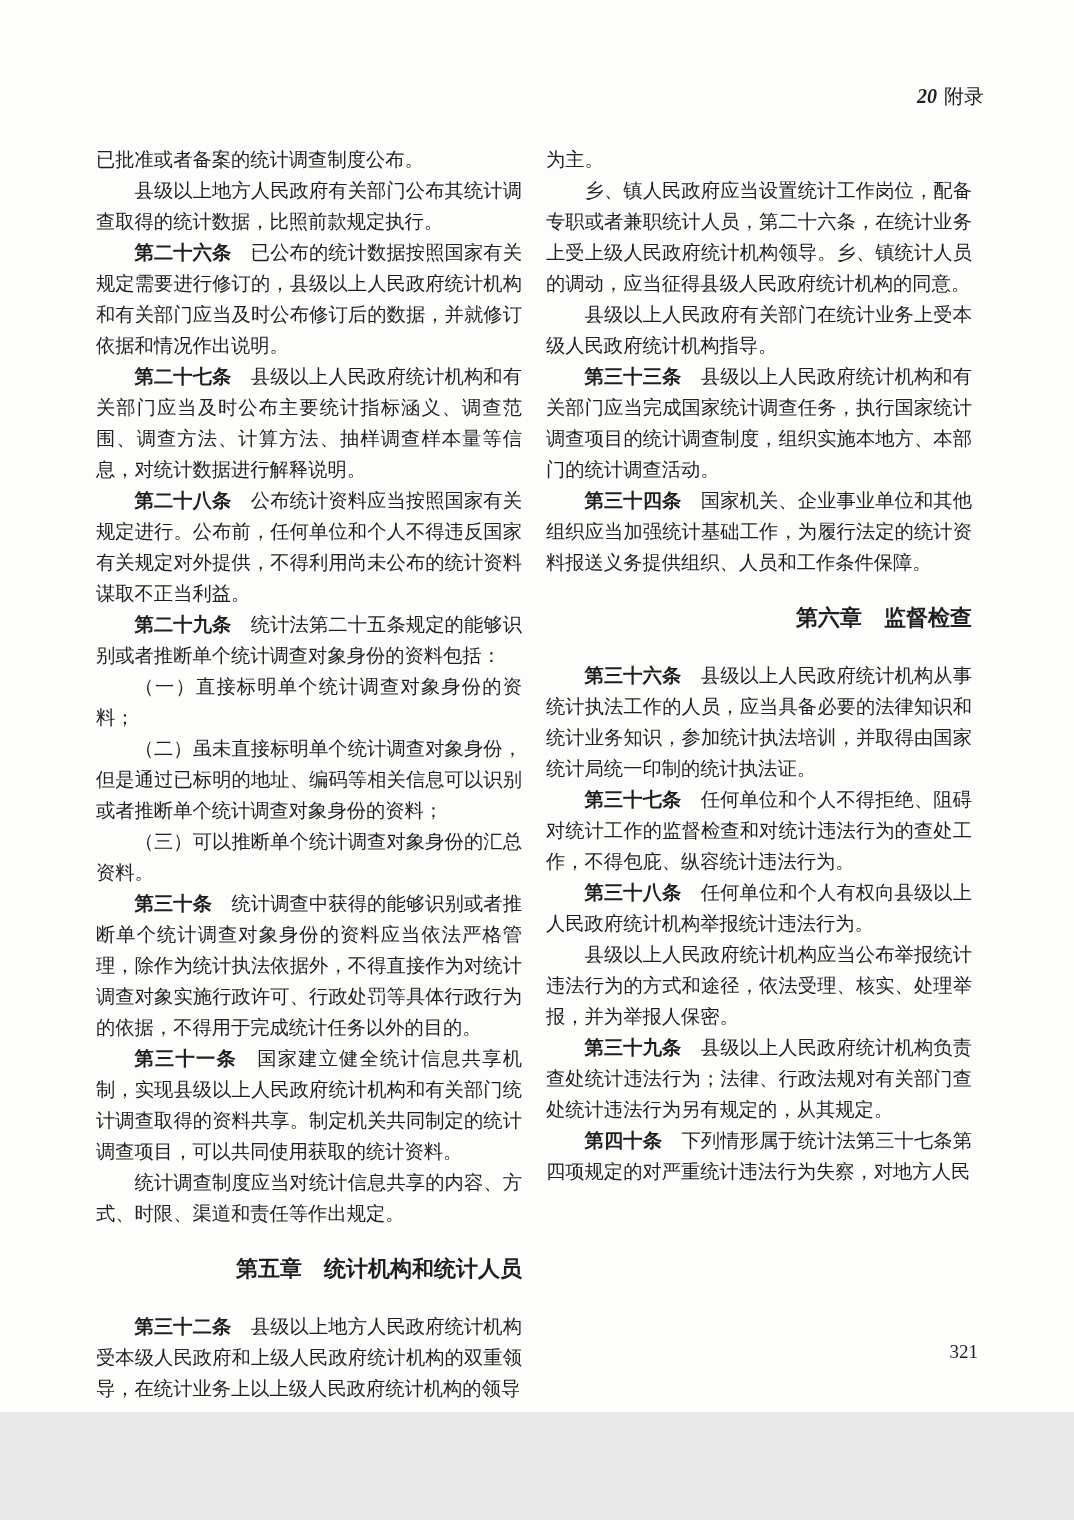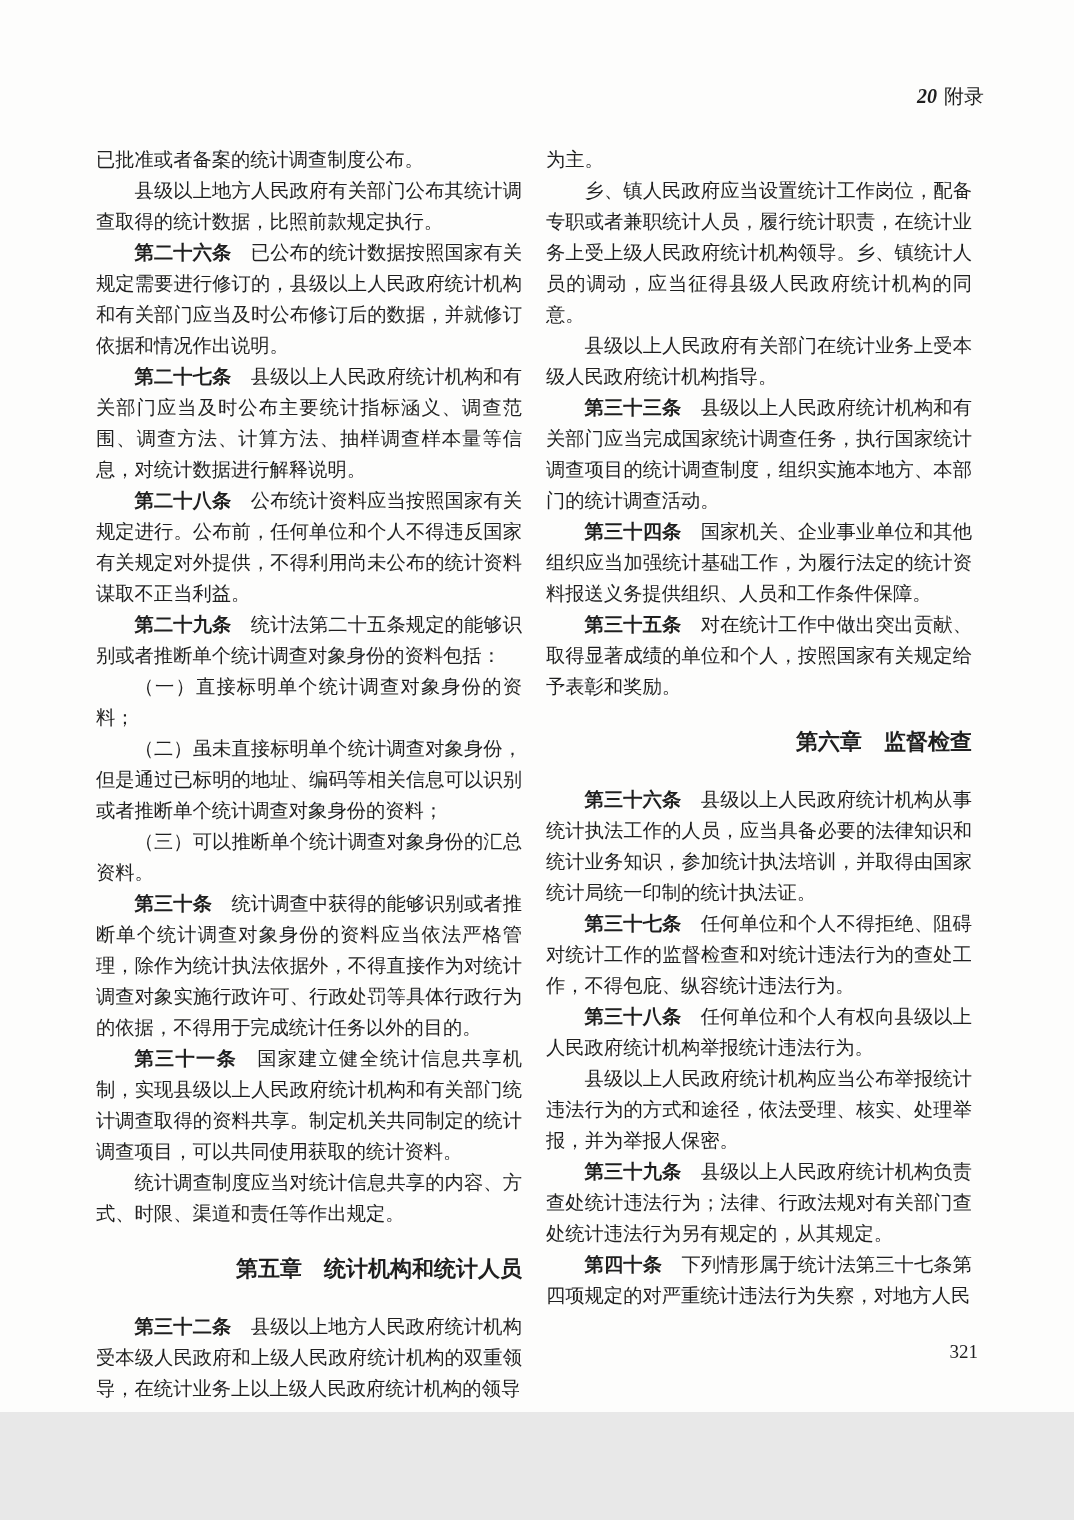--- a/index.html
+++ b/index.html
@@ -92,25 +92,24 @@
         <p class="para indent"><span class="run">（二）虽未直接标明单个统计调查对象身份，但是通过已标明的地址、编码等相关信息可以识别或者推断单个统计调查对象身份的资料；</span></p>
         <p class="para indent"><span class="run">（三）可以推断单个统计调查对象身份的汇总资料。</span></p>
         <p class="para indent"><span class="article-no">第三十条</span><span class="run">　统计调查中获得的能够识别或者推断单个统计调查对象身份的资料应当依法严格管理，除作为统计执法依据外，不得直接作为对统计调查对象实施行政许可、行政处罚等具体行政行为的依据，不得用于完成统计任务以外的目的。</span></p>
         <p class="para indent"><span class="article-no">第三十一条</span><span class="run">　国家建立健全统计信息共享机制，实现县级以上人民政府统计机构和有关部门统计调查取得的资料共享。制定机关共同制定的统计调查项目，可以共同使用获取的统计资料。</span></p>
         <p class="para indent"><span class="run">统计调查制度应当对统计信息共享的内容、方式、时限、渠道和责任等作出规定。</span></p>
         <div class="chapter-heading">第五章　统计机构和统计人员</div>
         <p class="para indent"><span class="article-no">第三十二条</span><span class="run">　县级以上地方人民政府统计机构受本级人民政府和上级人民政府统计机构的双重领导，在统计业务上以上级人民政府统计机构的领导</span></p>
       </div>
     <div class="column">
         <p class="para"><span class="run">为主。</span></p>
-        <p class="para indent"><span class="run">乡、镇人民政府应当设置统计工作岗位，配备专职或者兼职统计人员，履行统计职责，在统计业务上受上级人民政府统计机构领导。乡、镇统计人员的调动，应当征得县级人民政府统计机构的同意。</span></p>
+        <p class="para indent"><span class="run">乡、镇人民政府应当设置统计工作岗位，配备专职或者兼职统计人员，第二十六条，在统计业务上受上级人民政府统计机构领导。乡、镇统计人员的调动，应当征得县级人民政府统计机构的同意。</span></p>
         <p class="para indent"><span class="run">县级以上人民政府有关部门在统计业务上受本级人民政府统计机构指导。</span></p>
         <p class="para indent"><span class="article-no">第三十三条</span><span class="run">　县级以上人民政府统计机构和有关部门应当完成国家统计调查任务，执行国家统计调查项目的统计调查制度，组织实施本地方、本部门的统计调查活动。</span></p>
         <p class="para indent"><span class="article-no">第三十四条</span><span class="run">　国家机关、企业事业单位和其他组织应当加强统计基础工作，为履行法定的统计资料报送义务提供组织、人员和工作条件保障。</span></p>
-        <p class="para indent"><span class="article-no">第三十五条</span><span class="run">　对在统计工作中做出突出贡献、取得显著成绩的单位和个人，按照国家有关规定给予表彰和奖励。</span></p>
         <div class="chapter-heading">第六章　监督检查</div>
         <p class="para indent"><span class="article-no">第三十六条</span><span class="run">　县级以上人民政府统计机构从事统计执法工作的人员，应当具备必要的法律知识和统计业务知识，参加统计执法培训，并取得由国家统计局统一印制的统计执法证。</span></p>
         <p class="para indent"><span class="article-no">第三十七条</span><span class="run">　任何单位和个人不得拒绝、阻碍对统计工作的监督检查和对统计违法行为的查处工作，不得包庇、纵容统计违法行为。</span></p>
         <p class="para indent"><span class="article-no">第三十八条</span><span class="run">　任何单位和个人有权向县级以上人民政府统计机构举报统计违法行为。</span></p>
         <p class="para indent"><span class="run">县级以上人民政府统计机构应当公布举报统计违法行为的方式和途径，依法受理、核实、处理举报，并为举报人保密。</span></p>
         <p class="para indent"><span class="article-no">第三十九条</span><span class="run">　县级以上人民政府统计机构负责查处统计违法行为；法律、行政法规对有关部门查处统计违法行为另有规定的，从其规定。</span></p>
         <p class="para indent"><span class="article-no">第四十条</span><span class="run">　下列情形属于统计法第三十七条第四项规定的对严重统计违法行为失察，对地方人民</span></p>
       </div>
   </div>
 

